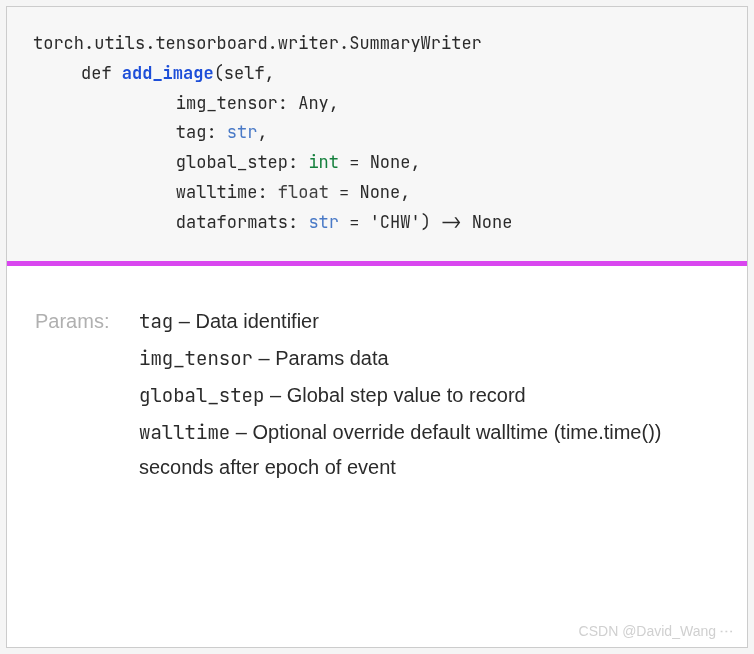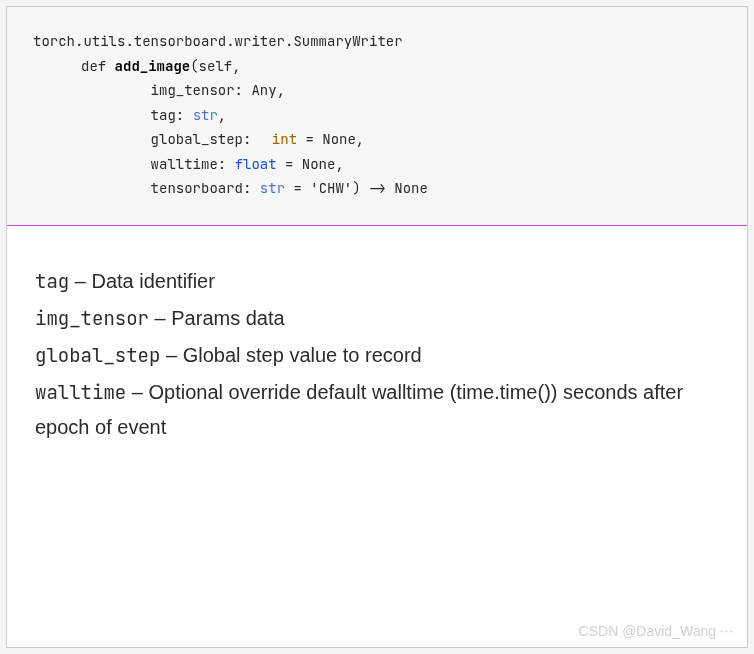--- a/index.html
+++ b/index.html
@@ -18,47 +18,46 @@
       width: 100%;
       height: 100%;
       border: 1px solid #ccc;
       background: #fff;
       display: flex;
       flex-direction: column;
       position: relative;
     }
     .code-section {
       background: #f7f7f7;
-      border-bottom: 1px solid #d946ef;
+      border-bottom: 5px solid #d946ef;
       padding: 22px 26px 24px 26px;
       font-family: "JetBrains Mono", "Fira Code", "Consolas", "Monaco", monospace;
-      font-size: 14px;
+      font-size: 17px;
       line-height: 1.75;
       color: #2b2b2b;
     }
     .code-line {
       white-space: pre;
     }
     .kw-def {
       color: #2b2b2b;
       margin-left: 48px;
     }
     .fn-name {
       font-weight: bold;
-      color: #000000;
+      color: #1d4ed8;
     }
     .type-str {
       color: #4a7ac7;
     }
     .type-int {
-      color: #a16207;
-      margin-left: 12px;
+      color: #15803d;
     }
     .type-float {
-      color: #1d4ed8;
+      color: #404040;
     }
     .string-lit {
       color: #2b2b2b;
     }
     .doc-section {
       padding: 38px 32px 20px 28px;
       font-size: 20px;
       line-height: 1.75;
       color: #2b2b2b;
       flex: 1;
@@ -108,25 +107,26 @@
 
 <div class="outer-frame">
 
   <div class="code-section">
     <div class="code-line"><span>torch.utils.tensorboard.writer.SummaryWriter</span></div>
     <div class="code-line"><span class="kw-def">def </span><span class="fn-name">add_image</span><span>(self,</span></div>
     <div class="code-line"><span>              </span><span>img_tensor</span><span>: </span><span>Any</span><span>,</span></div>
     <div class="code-line"><span>              </span><span>tag</span><span>: </span><span class="type-str">str</span><span>,</span></div>
     <div class="code-line"><span>              </span><span>global_step</span><span>: </span><span class="type-int">int</span><span> = None,</span></div>
     <div class="code-line"><span>              </span><span>walltime</span><span>: </span><span class="type-float">float</span><span> = None,</span></div>
-    <div class="code-line"><span>              </span><span>tensorboard</span><span>: </span><span class="type-str">str</span><span class="string-lit"> = 'CHW') -&gt; None</span></div>
+    <div class="code-line"><span>              </span><span>dataformats</span><span>: </span><span class="type-str">str</span><span class="string-lit"> = 'CHW') -&gt; None</span></div>
   </div>
 
   <div class="doc-section">
     <div class="params-row">
+      <div class="params-label">Params:</div>
       <div class="params-content">
         <div class="param-item"><span class="param-name">tag</span><span> – </span><span class="param-desc">Data identifier</span></div>
         <div class="param-item"><span class="param-name">img_tensor</span><span> – </span><span class="param-desc">Params data</span></div>
         <div class="param-item"><span class="param-name">global_step</span><span> – </span><span class="param-desc">Global step value to record</span></div>
         <div class="param-item"><span class="param-name">walltime</span><span> – </span><span class="param-desc">Optional override default walltime (time.time()) seconds after epoch of event</span></div>
       </div>
     </div>
   </div>
 
   <div class="watermark">

